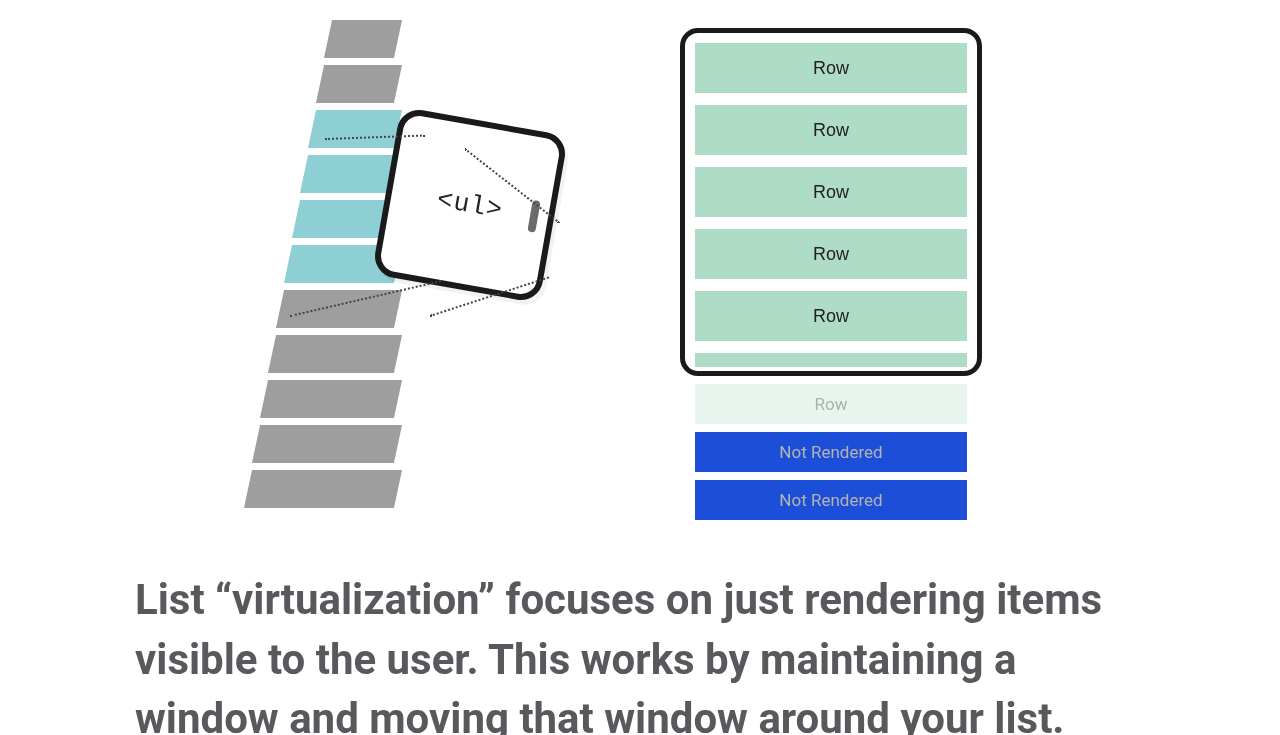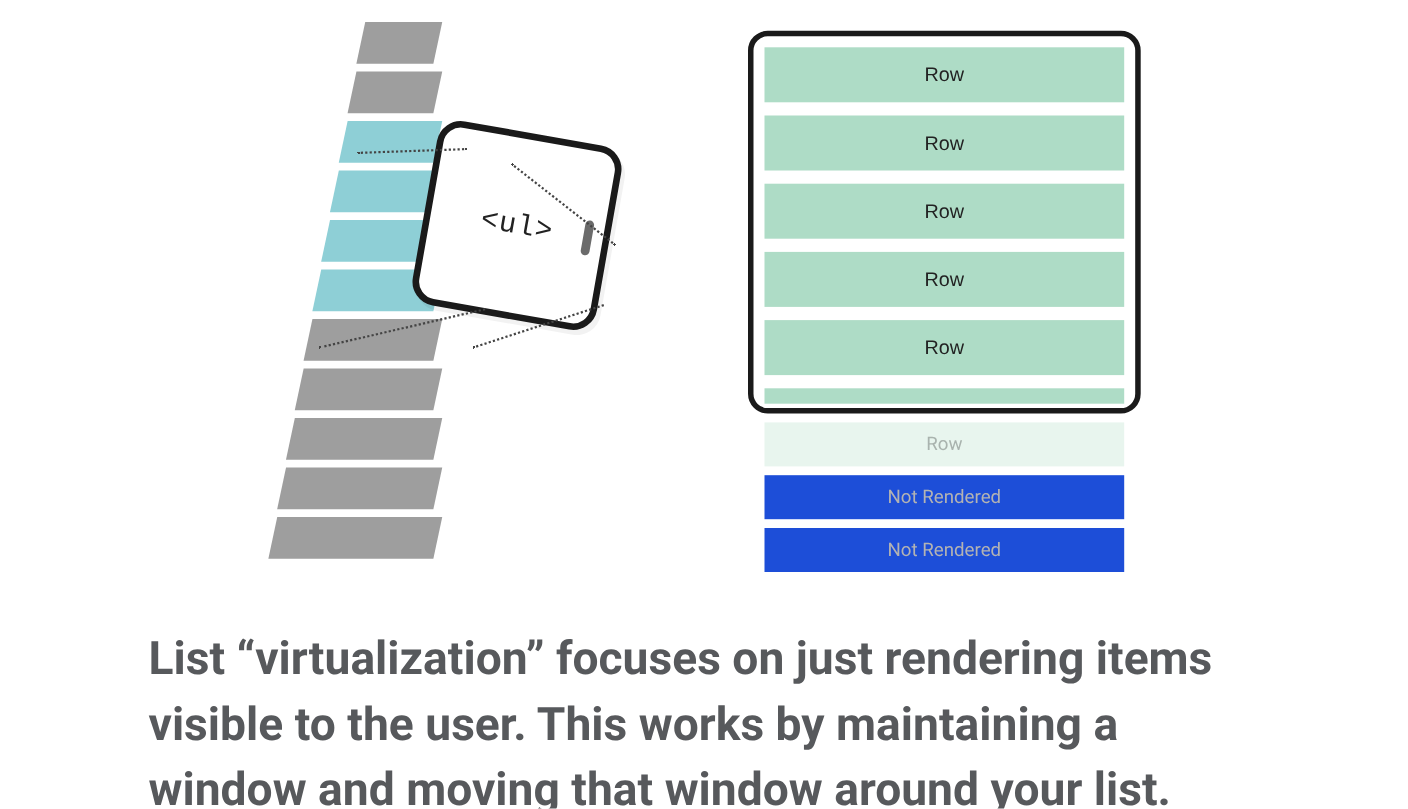--- a/index.html
+++ b/index.html
@@ -89,21 +89,21 @@
       border-top: 2px dotted #444;
       transform-origin: left center;
       z-index: 5;
     }
 
     
     .right-panel {
       position: absolute;
       left: 680px;
       top: 28px;
-      width: 357px;
+      width: 302px;
     }
 
     .viewport-frame {
       border: 5px solid #1a1a1a;
       border-radius: 18px;
       padding: 10px 10px 4px 10px;
       background: #ffffff;
       overflow: hidden;
     }
 

